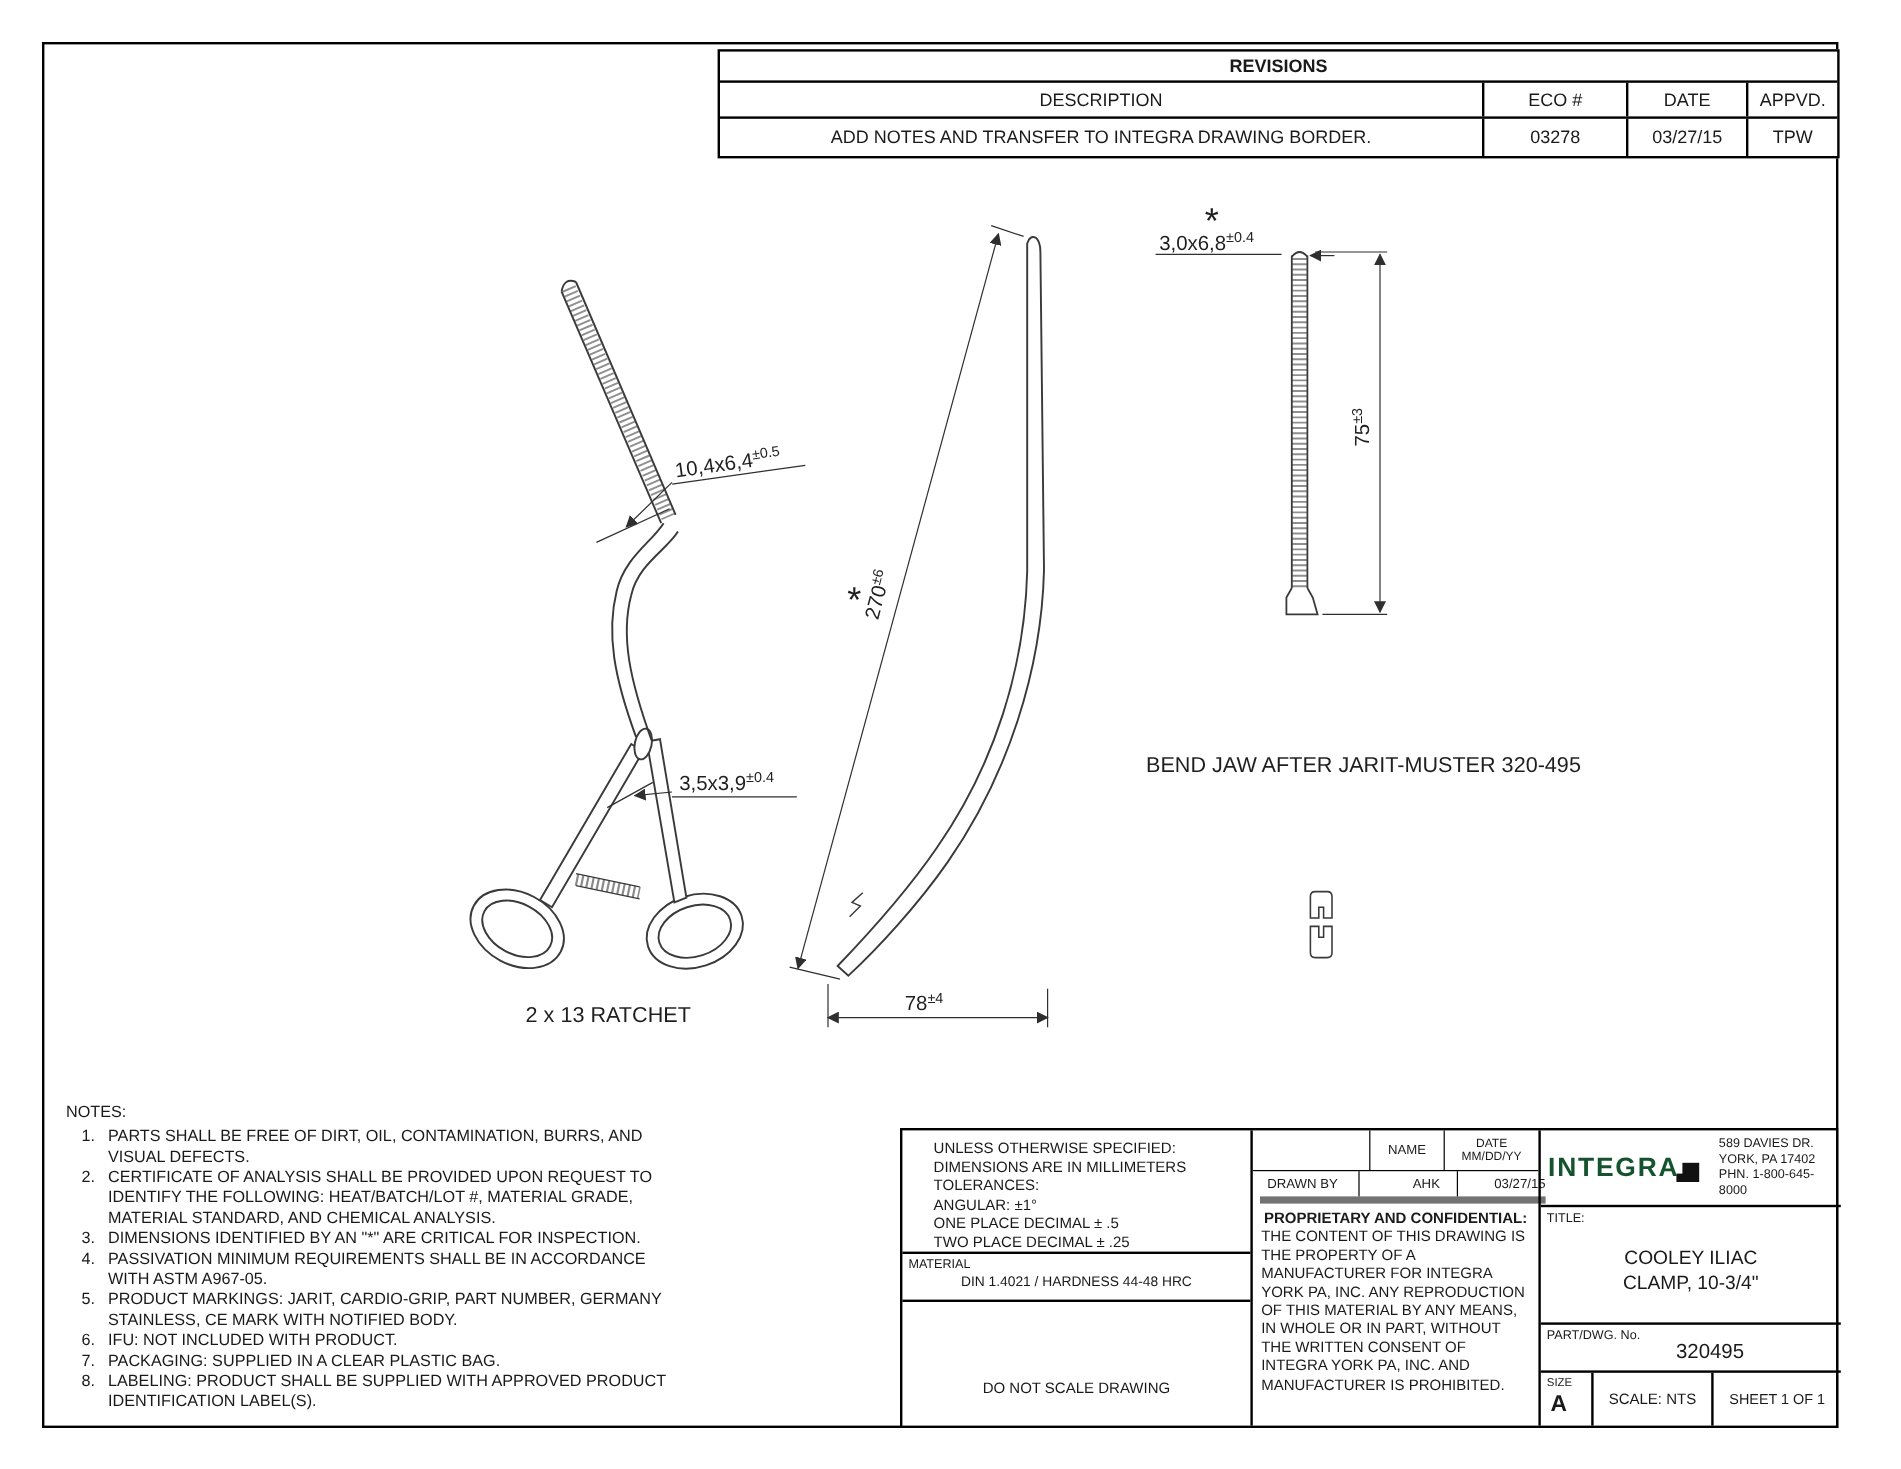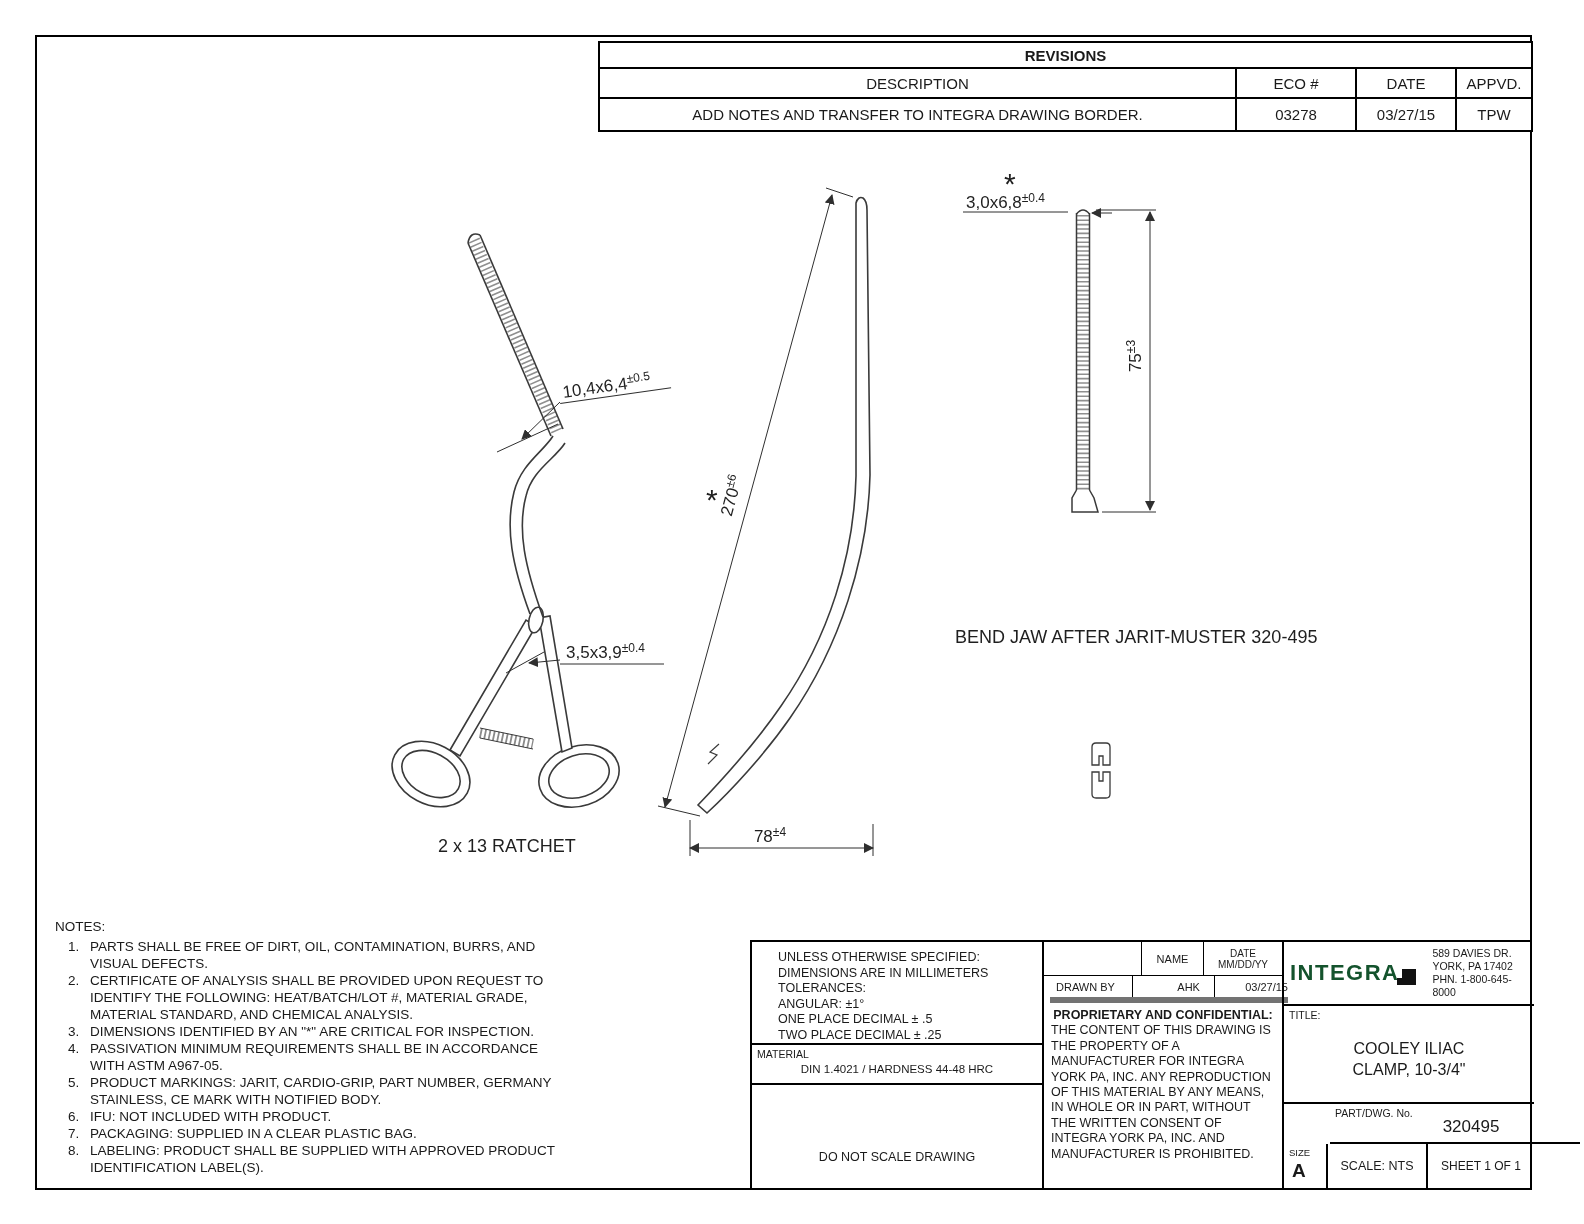--- a/index.html
+++ b/index.html
@@ -60,21 +60,21 @@
 
   .tb-col3{position:absolute;left:530px;top:0;width:252px;height:100%;border-left:2px solid #000;}
   .logo-box{position:absolute;left:0;top:0;width:100%;height:64px;border-bottom:2px solid #000;
     display:flex;align-items:center;padding:0 6px;}
   .logo-word{font-size:22px;font-weight:bold;letter-spacing:1.5px;color:#14532d;}
   .logo-mark{width:16px;height:16px;background:#111;margin-left:2px;position:relative;top:4px;}
   .logo-mark:after{content:"";position:absolute;left:-5px;top:9px;width:7px;height:7px;background:#111;}
   .addr{margin-left:16px;font-size:10.5px;line-height:13px;}
   .title-box{position:absolute;left:0;top:64px;width:100%;height:98px;border-bottom:2px solid #000;}
   .title-lines{position:absolute;left:0;right:0;top:32px;text-align:center;font-size:16px;line-height:21px;}
-  .part-box{position:absolute;left:0;top:162px;width:100%;height:40px;border-bottom:2px solid #000;margin-left:46px;}
+  .part-box{position:absolute;left:0;top:162px;width:100%;height:40px;border-bottom:2px solid #000;}
   .part-value{position:absolute;left:0;right:0;top:13px;text-align:center;font-size:17px;padding-left:32px;}
   .tb-bottom{position:absolute;left:0;top:202px;width:100%;height:44px;display:flex;}
   .size-cell{width:44px;border-right:2px solid #000;position:relative;}
   .size-a{position:absolute;left:8px;top:16px;font-size:19px;font-weight:bold;}
   .scale-cell{width:100px;border-right:2px solid #000;display:flex;align-items:center;justify-content:center;font-size:12.5px;}
   .sheet-cell{flex:1;display:flex;align-items:center;justify-content:center;font-size:12px;}
 </style>
 </head>
 <body>
 

